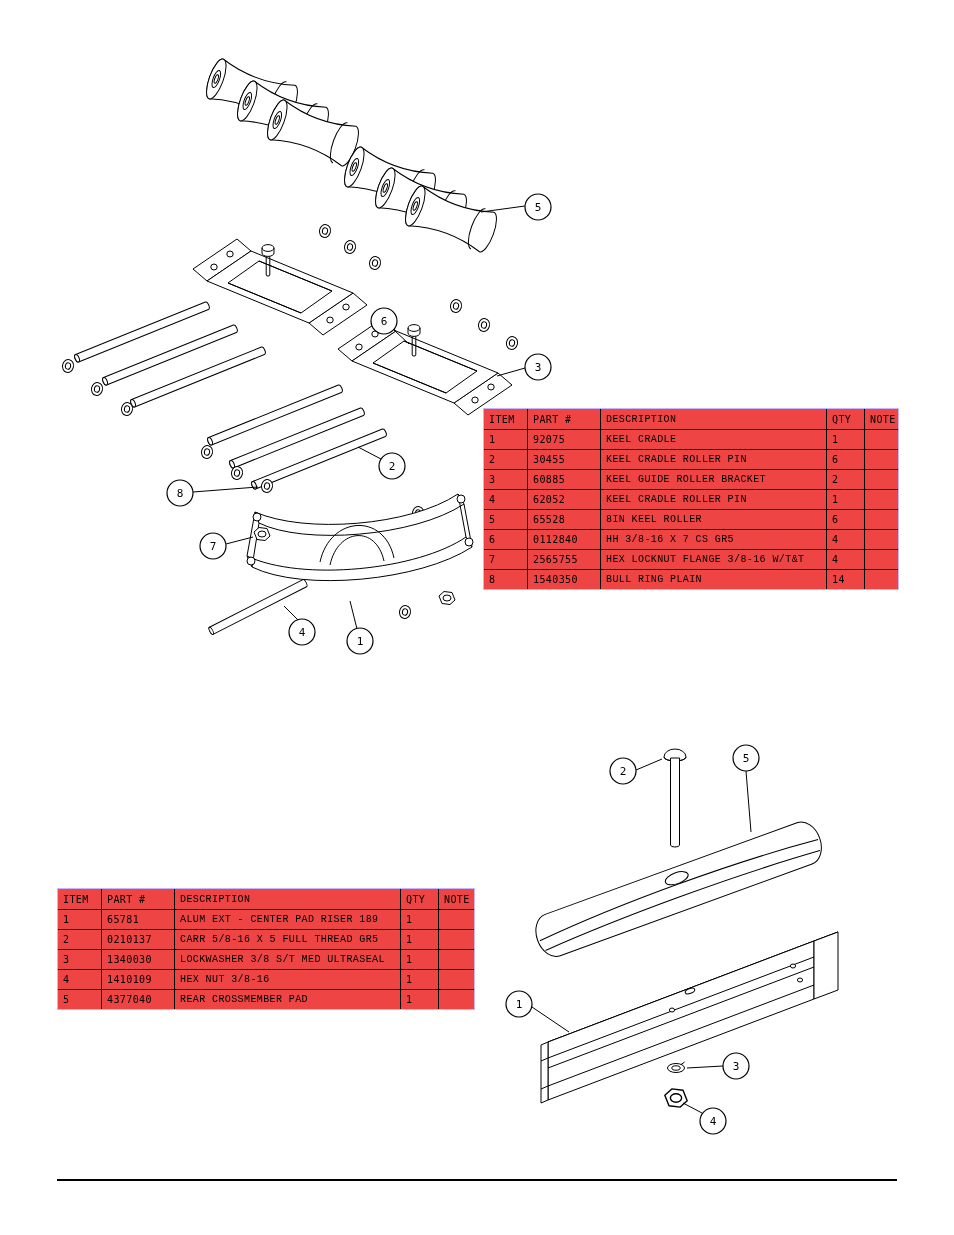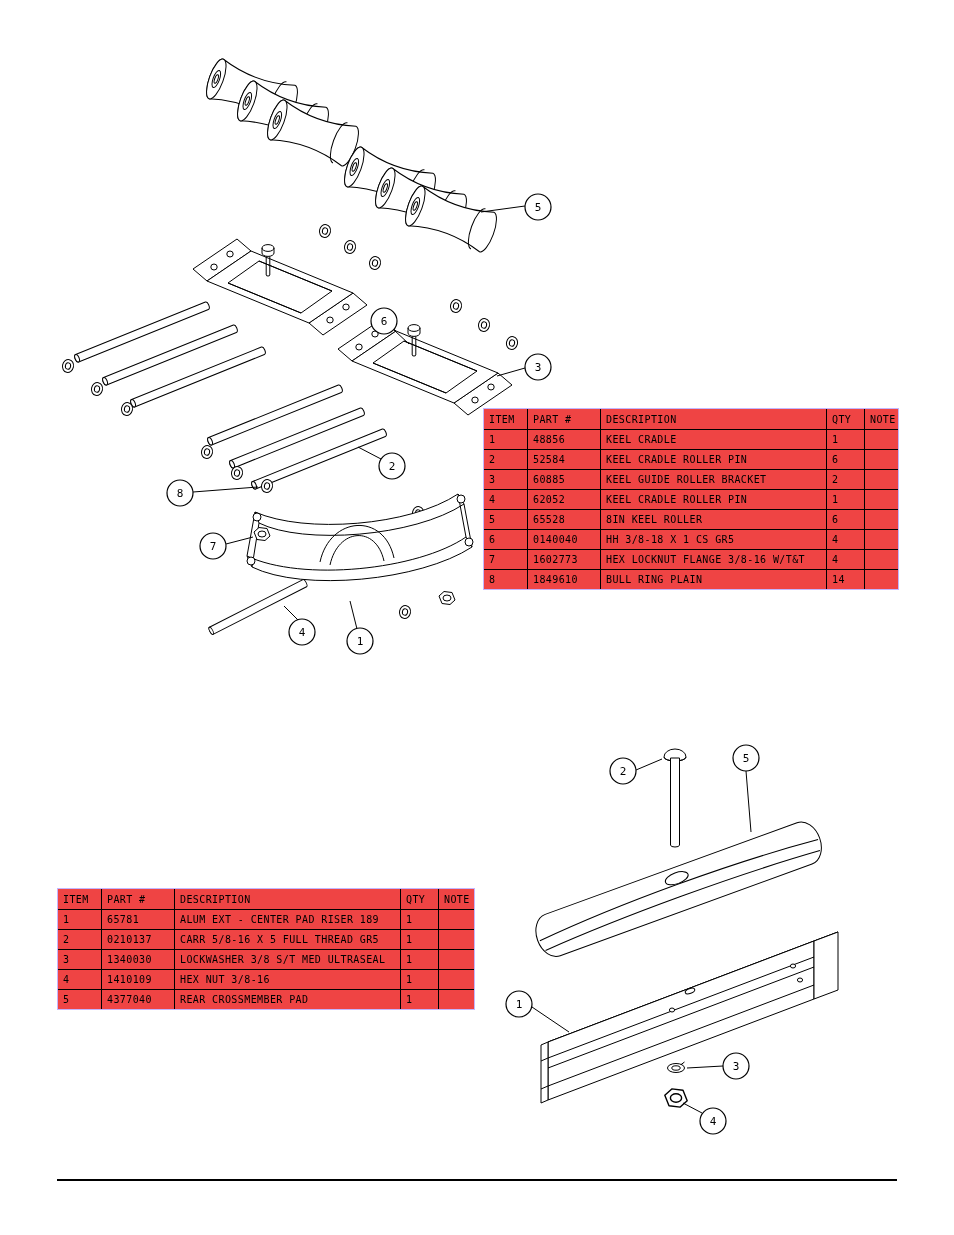--- a/index.html
+++ b/index.html
@@ -28,21 +28,21 @@
   .table-top    { left:483px; top:408px; width:414px; }
   .table-bottom { left:57px;  top:888px; width:416px; }
   .tr { display:flex; border-top:1px solid #000; height:19px; }
   .tr:first-child { border-top:none; height:20px; }
   .td {
     border-left:1px solid #000; box-sizing:border-box;
     padding:0 3px 0 5px; display:flex; align-items:center;
     white-space:nowrap; overflow:hidden;
   }
   .td:first-child { border-left:none; }
-  .c0 { width:43px; } .c1 { width:73px; } .c2 { width:226px; }
+  .c0 { width:43px; } .c1 { width:73px; } .c2 { width:226px;font-family:Liberation Mono, monospace; }
   .c3 { width:38px; } .c4 { flex:1;text-align:right; }
 
   .footer-rule {
     position:absolute; left:57px; top:1179px; width:840px; height:2px;
     background:#000;
   }
 </style>
 </head>
 <body>
 
@@ -263,28 +263,28 @@
   <div class="parts-table table-top">
       <div class="tr th">
         <div class="td c0">ITEM</div>
         <div class="td c1">PART #</div>
         <div class="td c2">DESCRIPTION</div>
         <div class="td c3">QTY</div>
         <div class="td c4">NOTE</div>
       </div>
       <div class="tr">
         <div class="td c0">1</div>
-        <div class="td c1">48856</div>
+        <div class="td c1">92075</div>
         <div class="td c2">KEEL CRADLE</div>
         <div class="td c3">1</div>
         <div class="td c4"></div>
       </div>
       <div class="tr">
         <div class="td c0">2</div>
-        <div class="td c1">52584</div>
+        <div class="td c1">30455</div>
         <div class="td c2">KEEL CRADLE ROLLER PIN</div>
         <div class="td c3">6</div>
         <div class="td c4"></div>
       </div>
       <div class="tr">
         <div class="td c0">3</div>
         <div class="td c1">60885</div>
         <div class="td c2">KEEL GUIDE ROLLER BRACKET</div>
         <div class="td c3">2</div>
         <div class="td c4"></div>
@@ -298,35 +298,35 @@
       </div>
       <div class="tr">
         <div class="td c0">5</div>
         <div class="td c1">65528</div>
         <div class="td c2">8IN KEEL ROLLER</div>
         <div class="td c3">6</div>
         <div class="td c4"></div>
       </div>
       <div class="tr">
         <div class="td c0">6</div>
-        <div class="td c1">0140040</div>
-        <div class="td c2">HH 3/8-18 X 1 CS GR5</div>
+        <div class="td c1">0112840</div>
+        <div class="td c2">HH 3/8-16 X 7 CS GR5</div>
         <div class="td c3">4</div>
         <div class="td c4"></div>
       </div>
       <div class="tr">
         <div class="td c0">7</div>
-        <div class="td c1">1602773</div>
+        <div class="td c1">2565755</div>
         <div class="td c2">HEX LOCKNUT FLANGE 3/8-16 W/T&amp;T</div>
         <div class="td c3">4</div>
         <div class="td c4"></div>
       </div>
       <div class="tr">
         <div class="td c0">8</div>
-        <div class="td c1">1849610</div>
+        <div class="td c1">1540350</div>
         <div class="td c2">BULL RING PLAIN</div>
         <div class="td c3">14</div>
         <div class="td c4"></div>
       </div>
     </div>
 
   <div class="parts-table table-bottom">
       <div class="tr th">
         <div class="td c0">ITEM</div>
         <div class="td c1">PART #</div>

